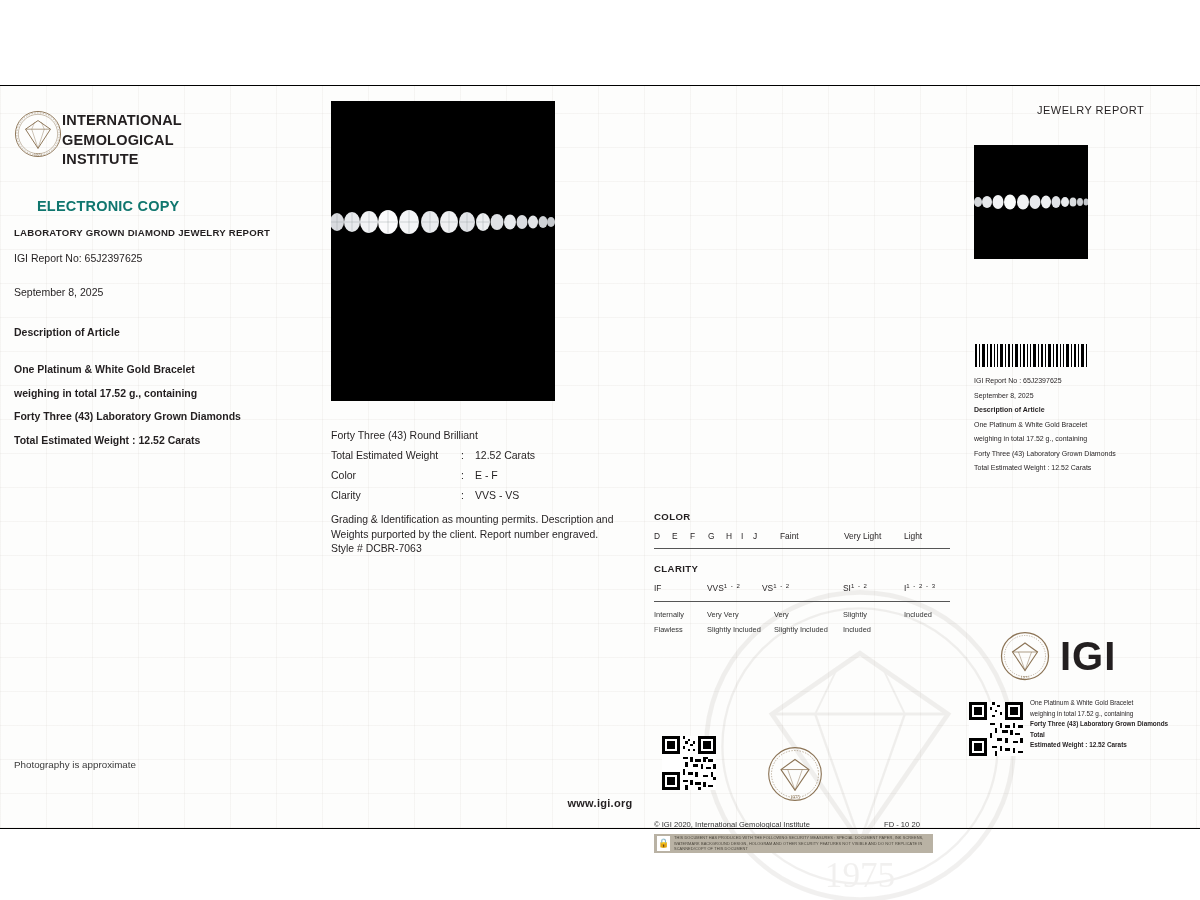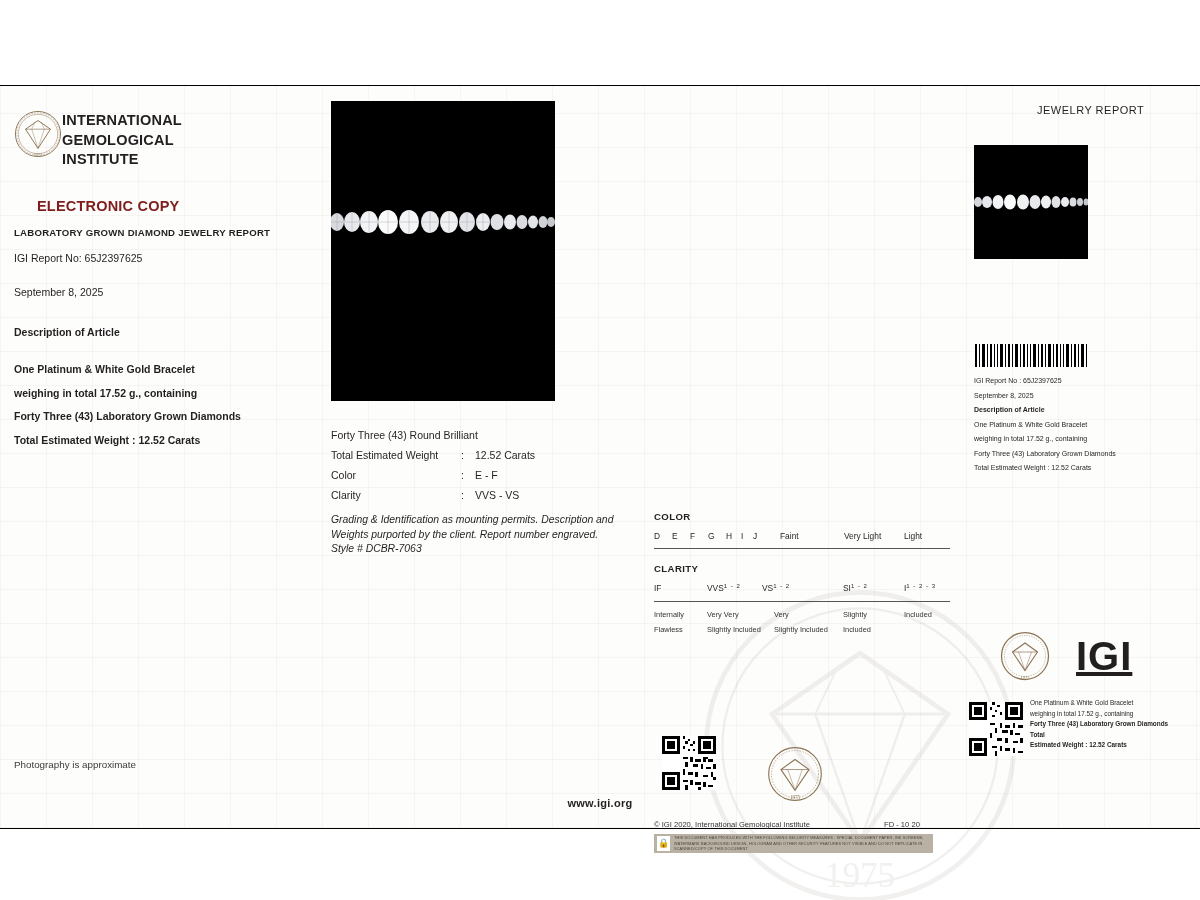--- a/index.html
+++ b/index.html
@@ -68,21 +68,21 @@
     line-height: 19.5px;
     letter-spacing: 0.2px;
     color: #231f20;
     padding-top: 1px;
   }
   .electronic-copy {
     position: absolute;
     left: 37px; top: 112px;
     font-size: 14.5px;
     font-weight: bold;
-    color: #7f1d1d;
+    color: #0f766e;
     letter-spacing: 0.2px;
     text-align: center;
   }
   .report-type {
     position: absolute;
     left: 14px; top: 141px;
     font-size: 9.6px;
     font-weight: bold;
     letter-spacing: 0.25px;
   }
@@ -147,21 +147,20 @@
     white-space: nowrap;
   }
   .spec-table td.label { width: 130px; }
   .spec-table td.colon { width: 14px; }
   .center-note {
     position: absolute;
     left: 331px; top: 427px;
     width: 290px;
     font-size: 10.4px;
     line-height: 14.5px;
-    font-style: italic;
   }
 
   
   .scales {
     position: absolute;
     left: 654px; top: 425px;
     width: 300px;
   }
   .scale-title {
     font-size: 9.6px;
@@ -286,22 +285,21 @@
     font-size: 7px;
     line-height: 14.5px;
     color: #231f20;
   }
   .mini-desc-title { font-weight: bold; }
   .igi-big {
     position: absolute;
     left: 1000px; top: 545px;
     display: flex;
     align-items: center;
-    gap: 26px;
-    text-decoration: underline;
+    gap: 10px;
   }
   .igi-big .seal { width: 50px; height: 50px; }
   .igi-big .word {
     font-size: 40px;
     font-weight: bold;
     letter-spacing: 1px;
     color: #231f20;
     line-height: 40px;
   }
   .mini-qr {

